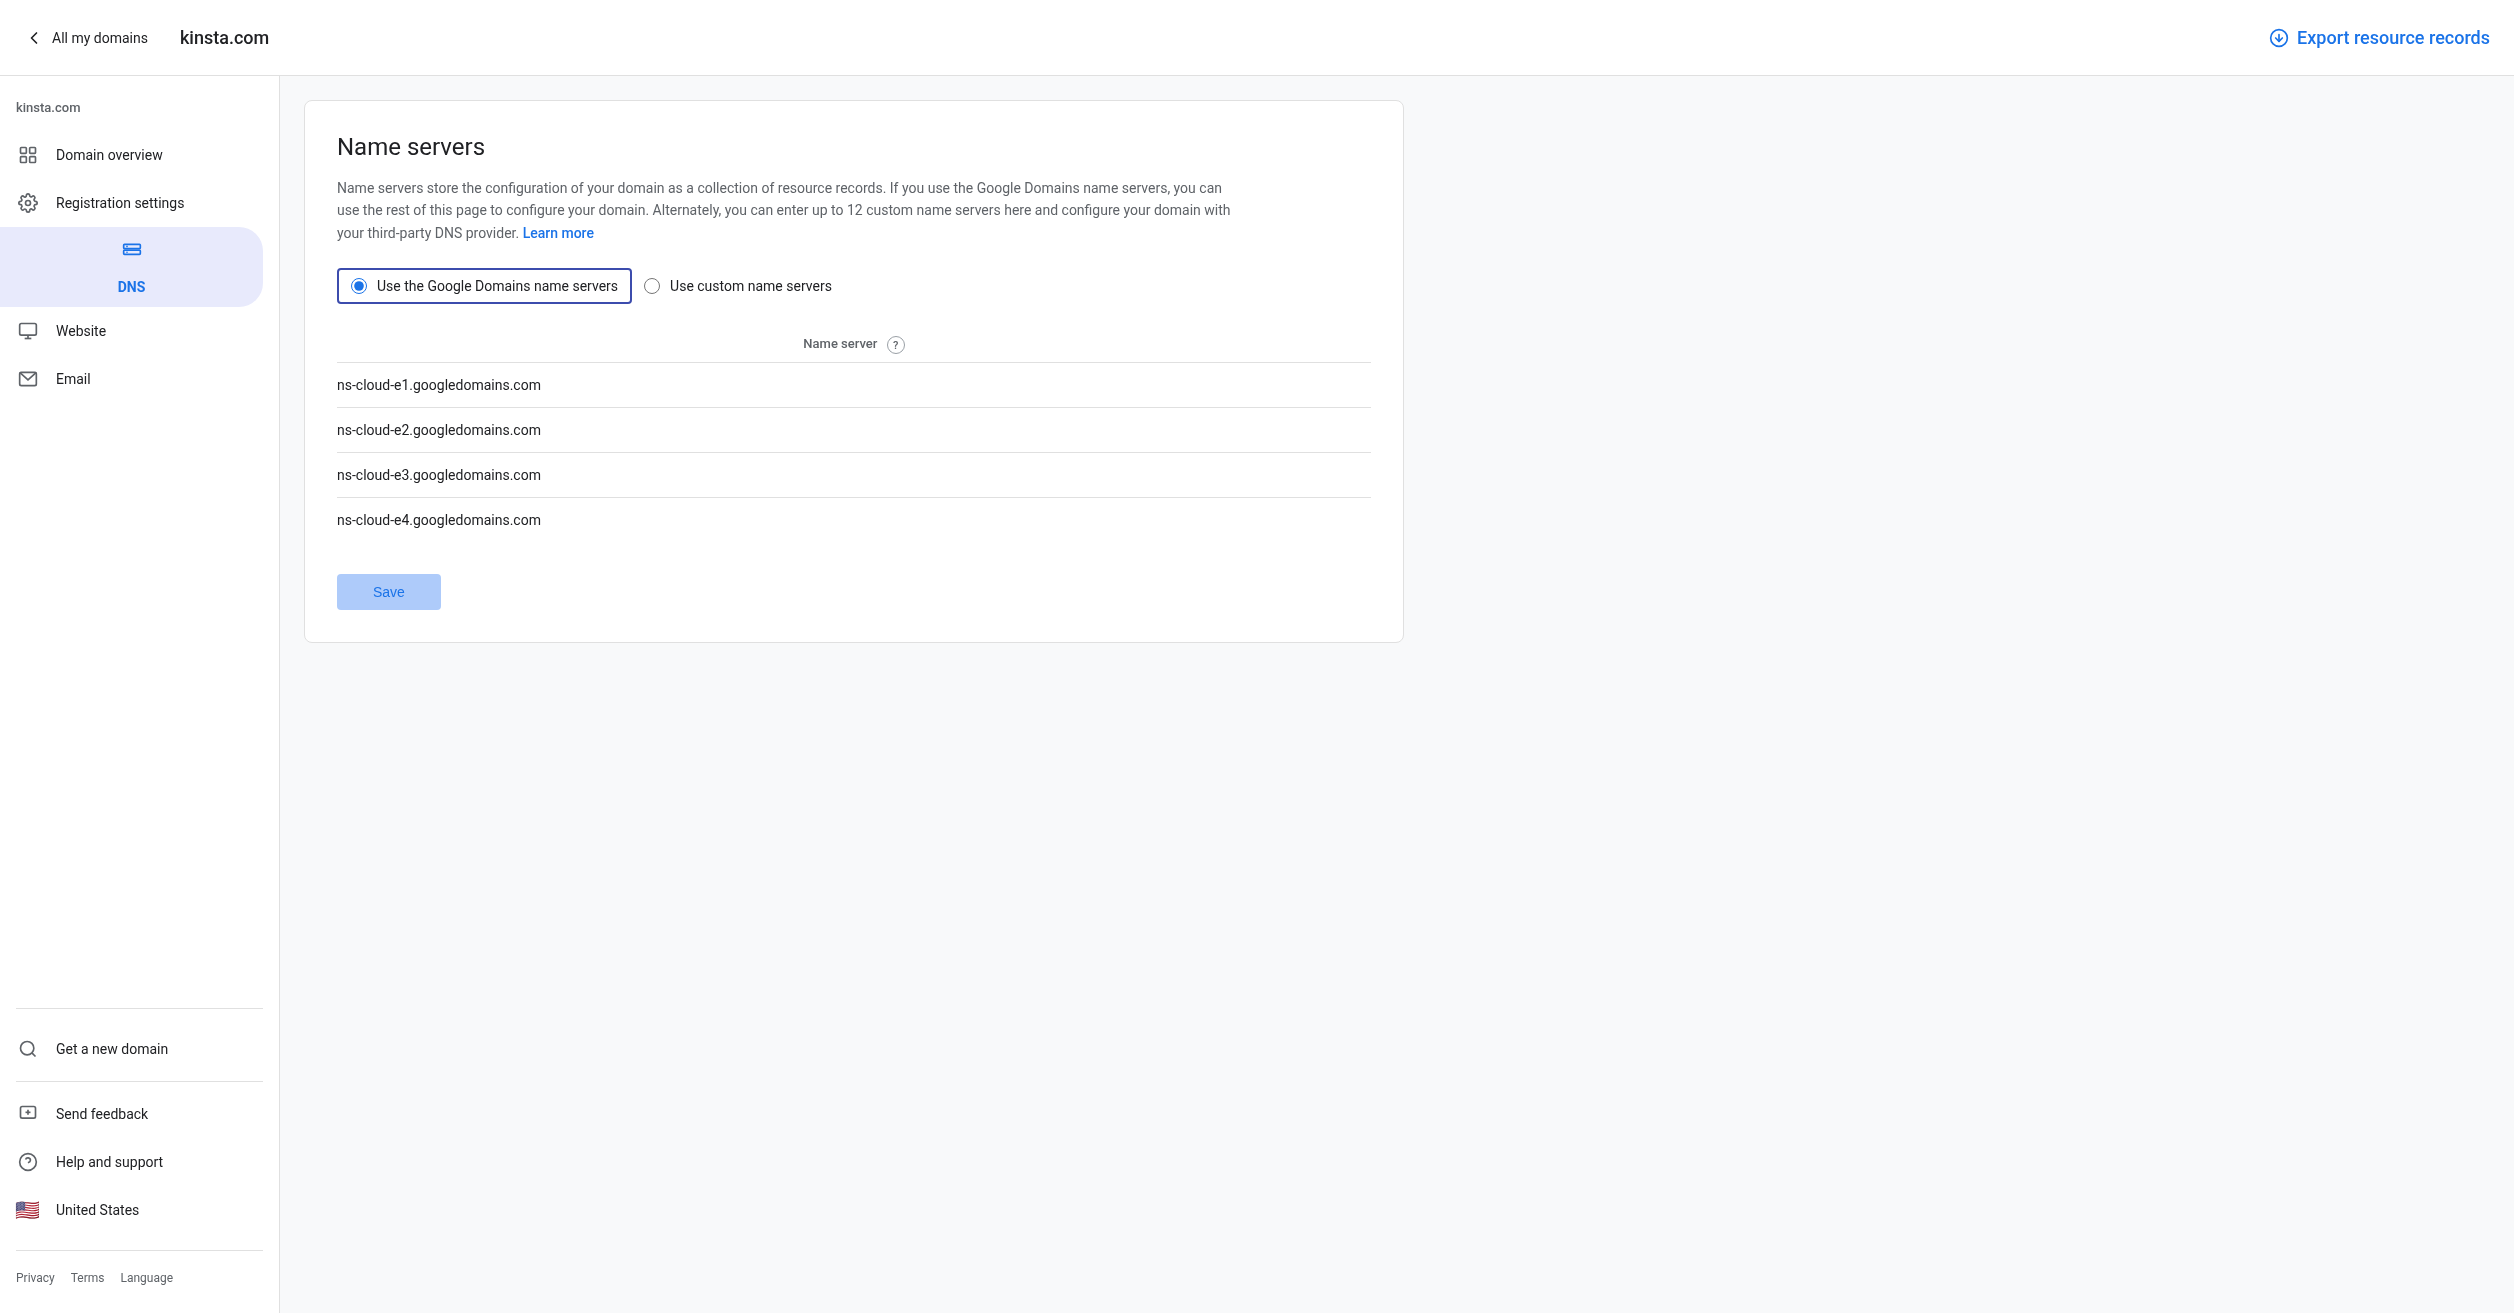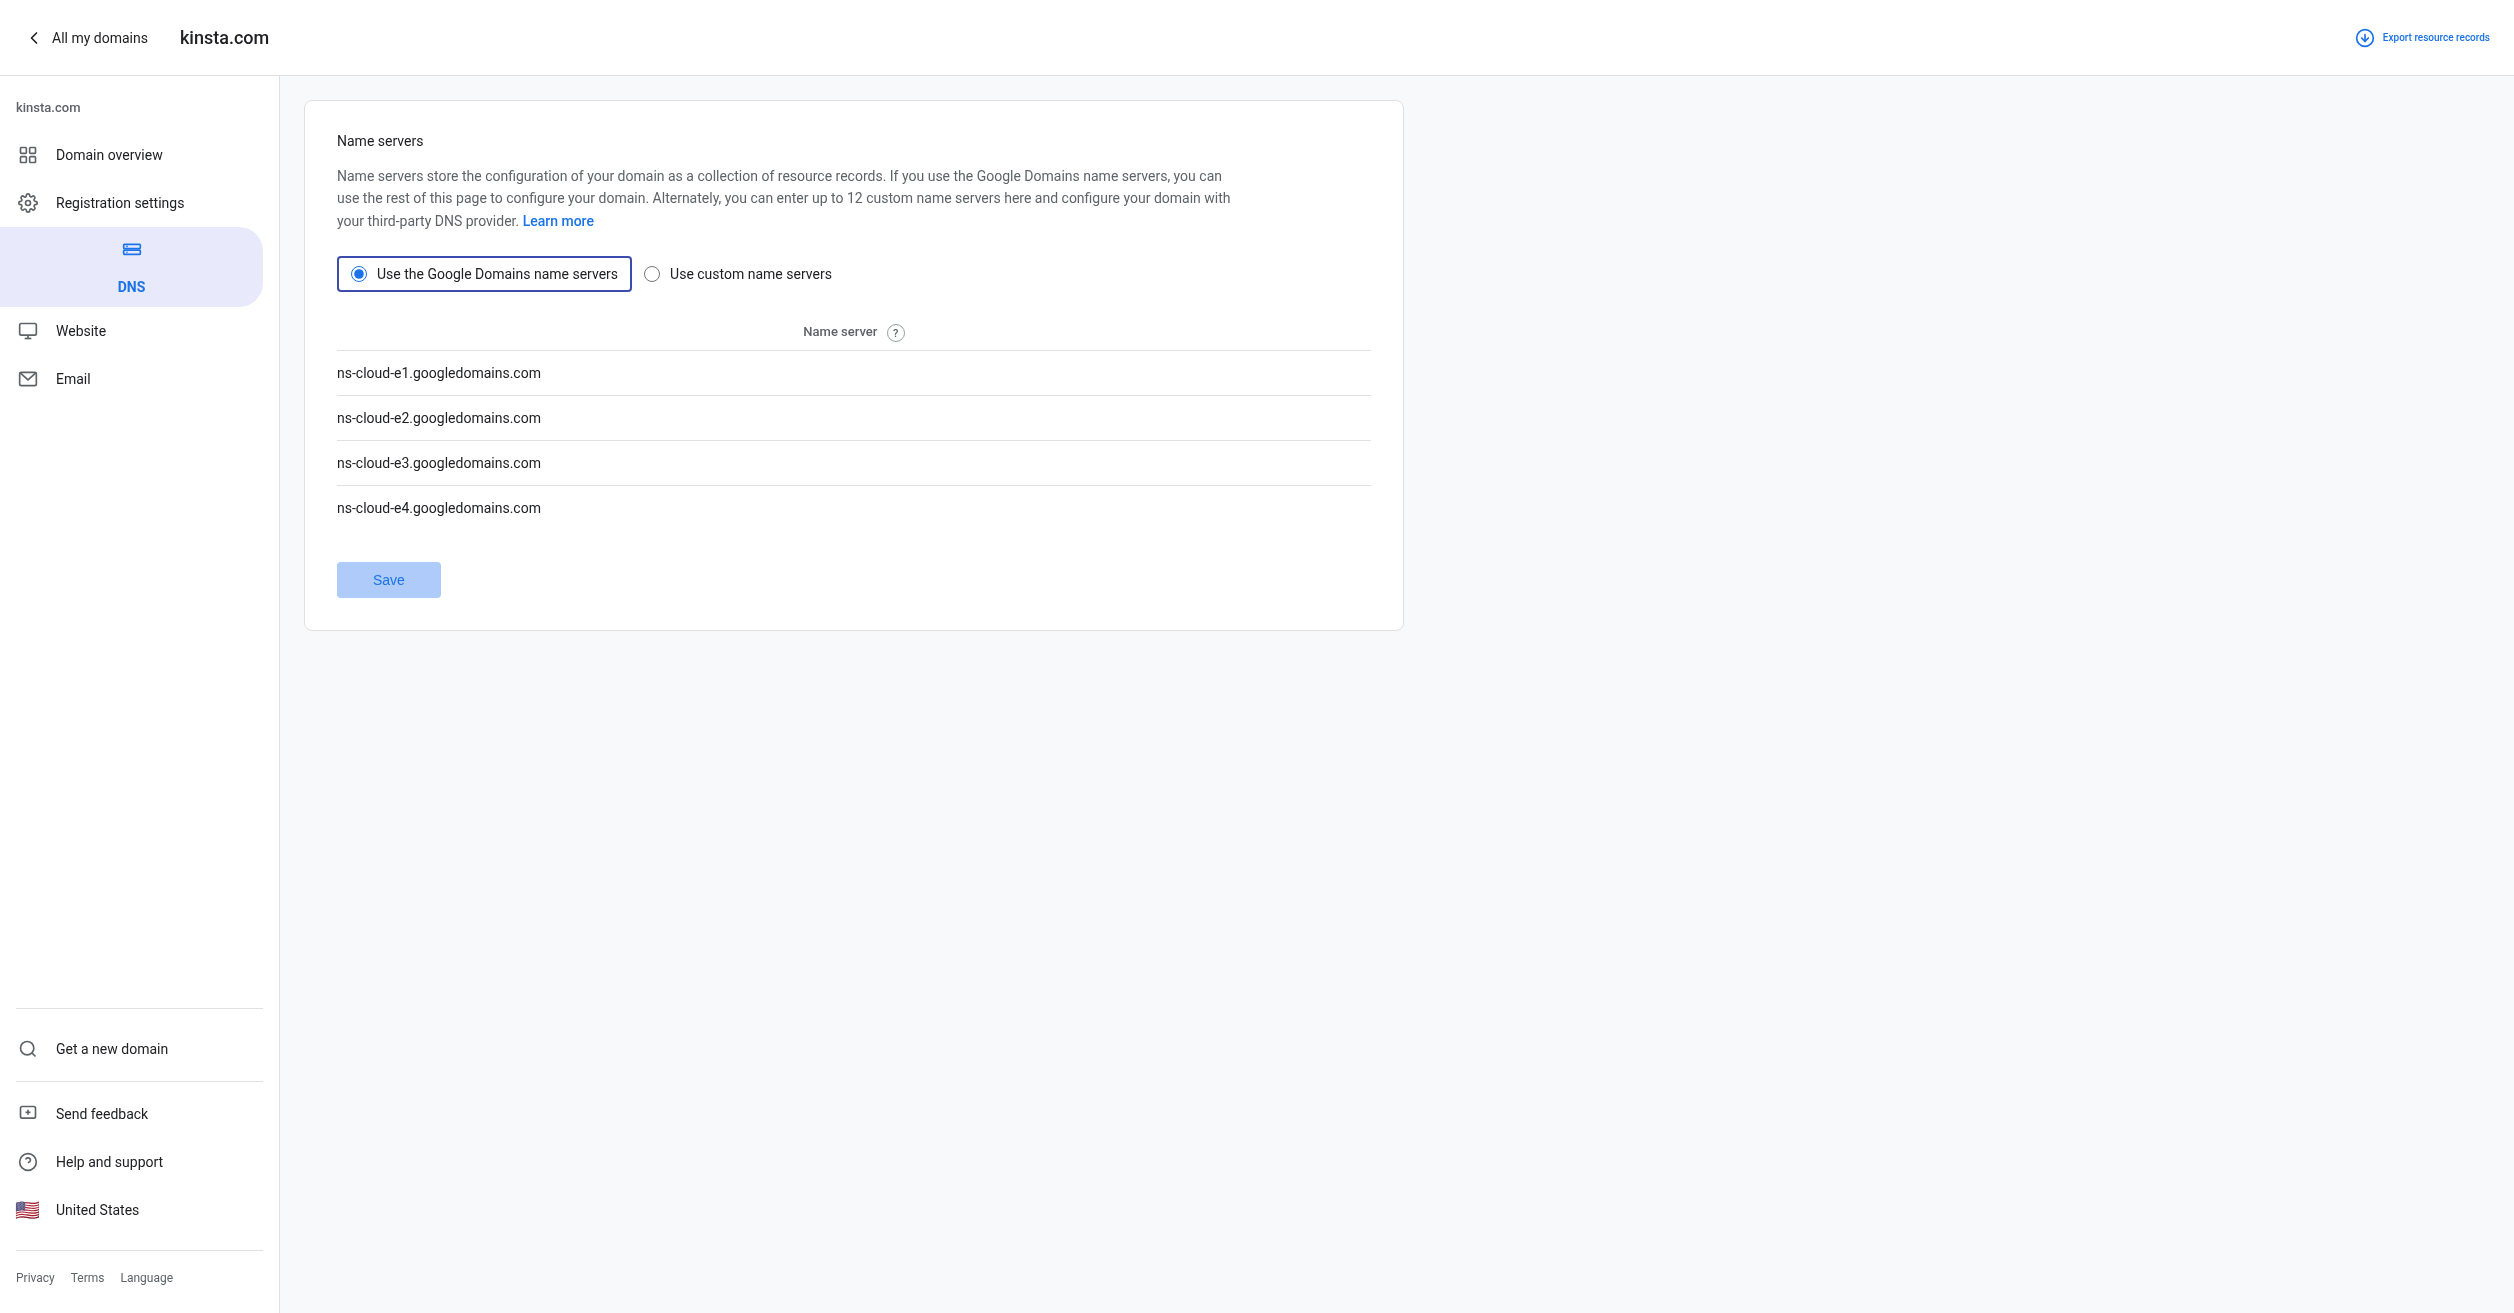--- a/index.html
+++ b/index.html
@@ -42,21 +42,21 @@
       font-weight: 500;
       color: #202124;
       flex: 1;
     }
     .header-export {
       display: flex;
       align-items: center;
       gap: 8px;
       color: #1a73e8;
       cursor: pointer;
-      font-size: 10px;
+      font-size: 18px;
       font-weight: 500;
     }
     .header-export svg {
       width: 20px;
       height: 20px;
     }
 
     
     .layout {
       display: flex;
@@ -149,21 +149,21 @@
     
     .card {
       background: #fff;
       border: 1px solid #e0e0e0;
       border-radius: 8px;
       padding: 32px;
       max-width: 1100px;
     }
 
     .card-title {
-      font-size: 14px;
+      font-size: 24px;
       font-weight: 400;
       color: #202124;
       margin-bottom: 16px;
     }
 
     .card-description {
       font-size: 14px;
       color: #5f6368;
       line-height: 1.6;
       margin-bottom: 24px;

